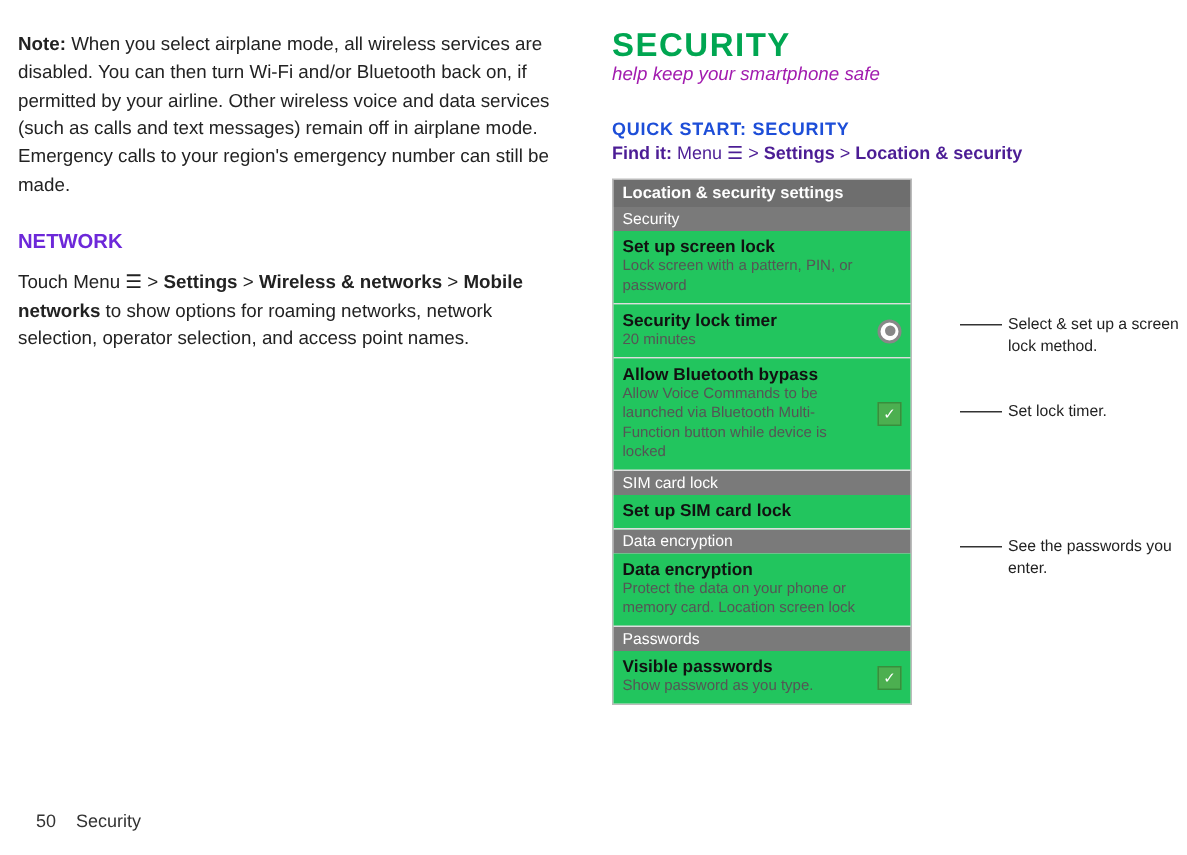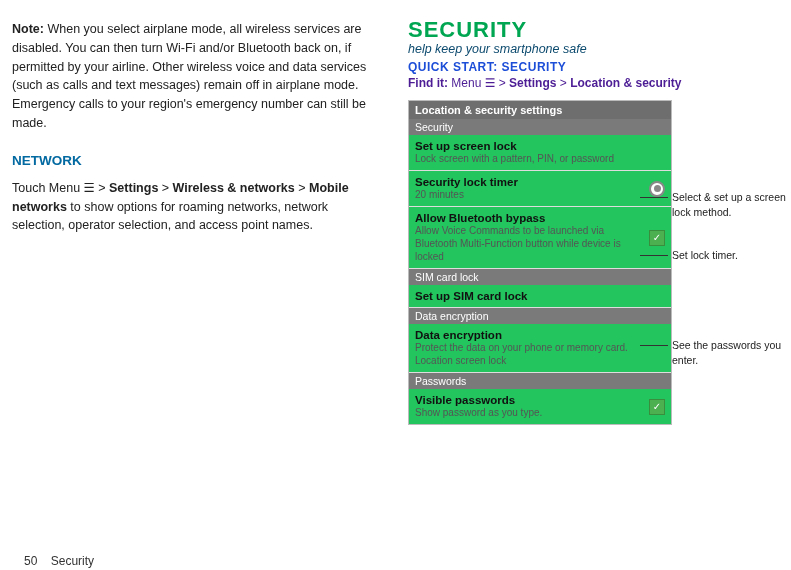--- a/index.html
+++ b/index.html
@@ -22,32 +22,32 @@
     }
     .left-col .note-text {
       margin-bottom: 18px;
     }
     .left-col .note-text b {
       font-weight: bold;
     }
     .left-col .section-title {
       font-size: 13.5px;
       font-weight: bold;
-      color: #0369a1;
+      color: #6d28d9;
       margin-bottom: 6px;
     }
     .left-col .section-body {
       margin-bottom: 10px;
     }
     .left-col .touch-line {
       margin-top: 8px;
     }
     .page-number-label {
       position: absolute;
-      bottom: 0;
+      bottom: 14px;
       left: 24px;
       font-size: 12px;
       color: #333;
     }
 
     
     .right-col {
       width: 401px;
       padding: 18px 18px 10px 18px;
       position: relative;
@@ -56,22 +56,22 @@
       font-size: 22px;
       font-weight: bold;
       color: #00a651;
       letter-spacing: 1px;
       text-transform: uppercase;
       line-height: 1.1;
     }
     .right-col .security-subtitle {
       font-size: 12.5px;
       font-style: italic;
-      color: #0c4a6e;
-      margin-bottom: 4px;
+      color: #a21caf;
+      margin-bottom: 23px;
     }
     .right-col .quick-start-label {
       font-size: 12px;
       font-weight: bold;
       color: #1d4ed8;
       text-transform: uppercase;
       margin-bottom: 2px;
       letter-spacing: 0.5px;
     }
     .right-col .find-it-line {
@@ -80,21 +80,21 @@
       margin-bottom: 10px;
     }
     .right-col .find-it-line b {
       font-weight: bold;
     }
 
     
     .settings-panel {
       border: 1px solid #bbb;
       background: #fff;
-      width: 264px;
+      width: 200px;
       font-size: 11px;
       position: relative;
     }
     .panel-header {
       background: #6e6e6e;
       color: #fff;
       padding: 3px 6px;
       font-size: 11px;
       font-weight: bold;
     }

